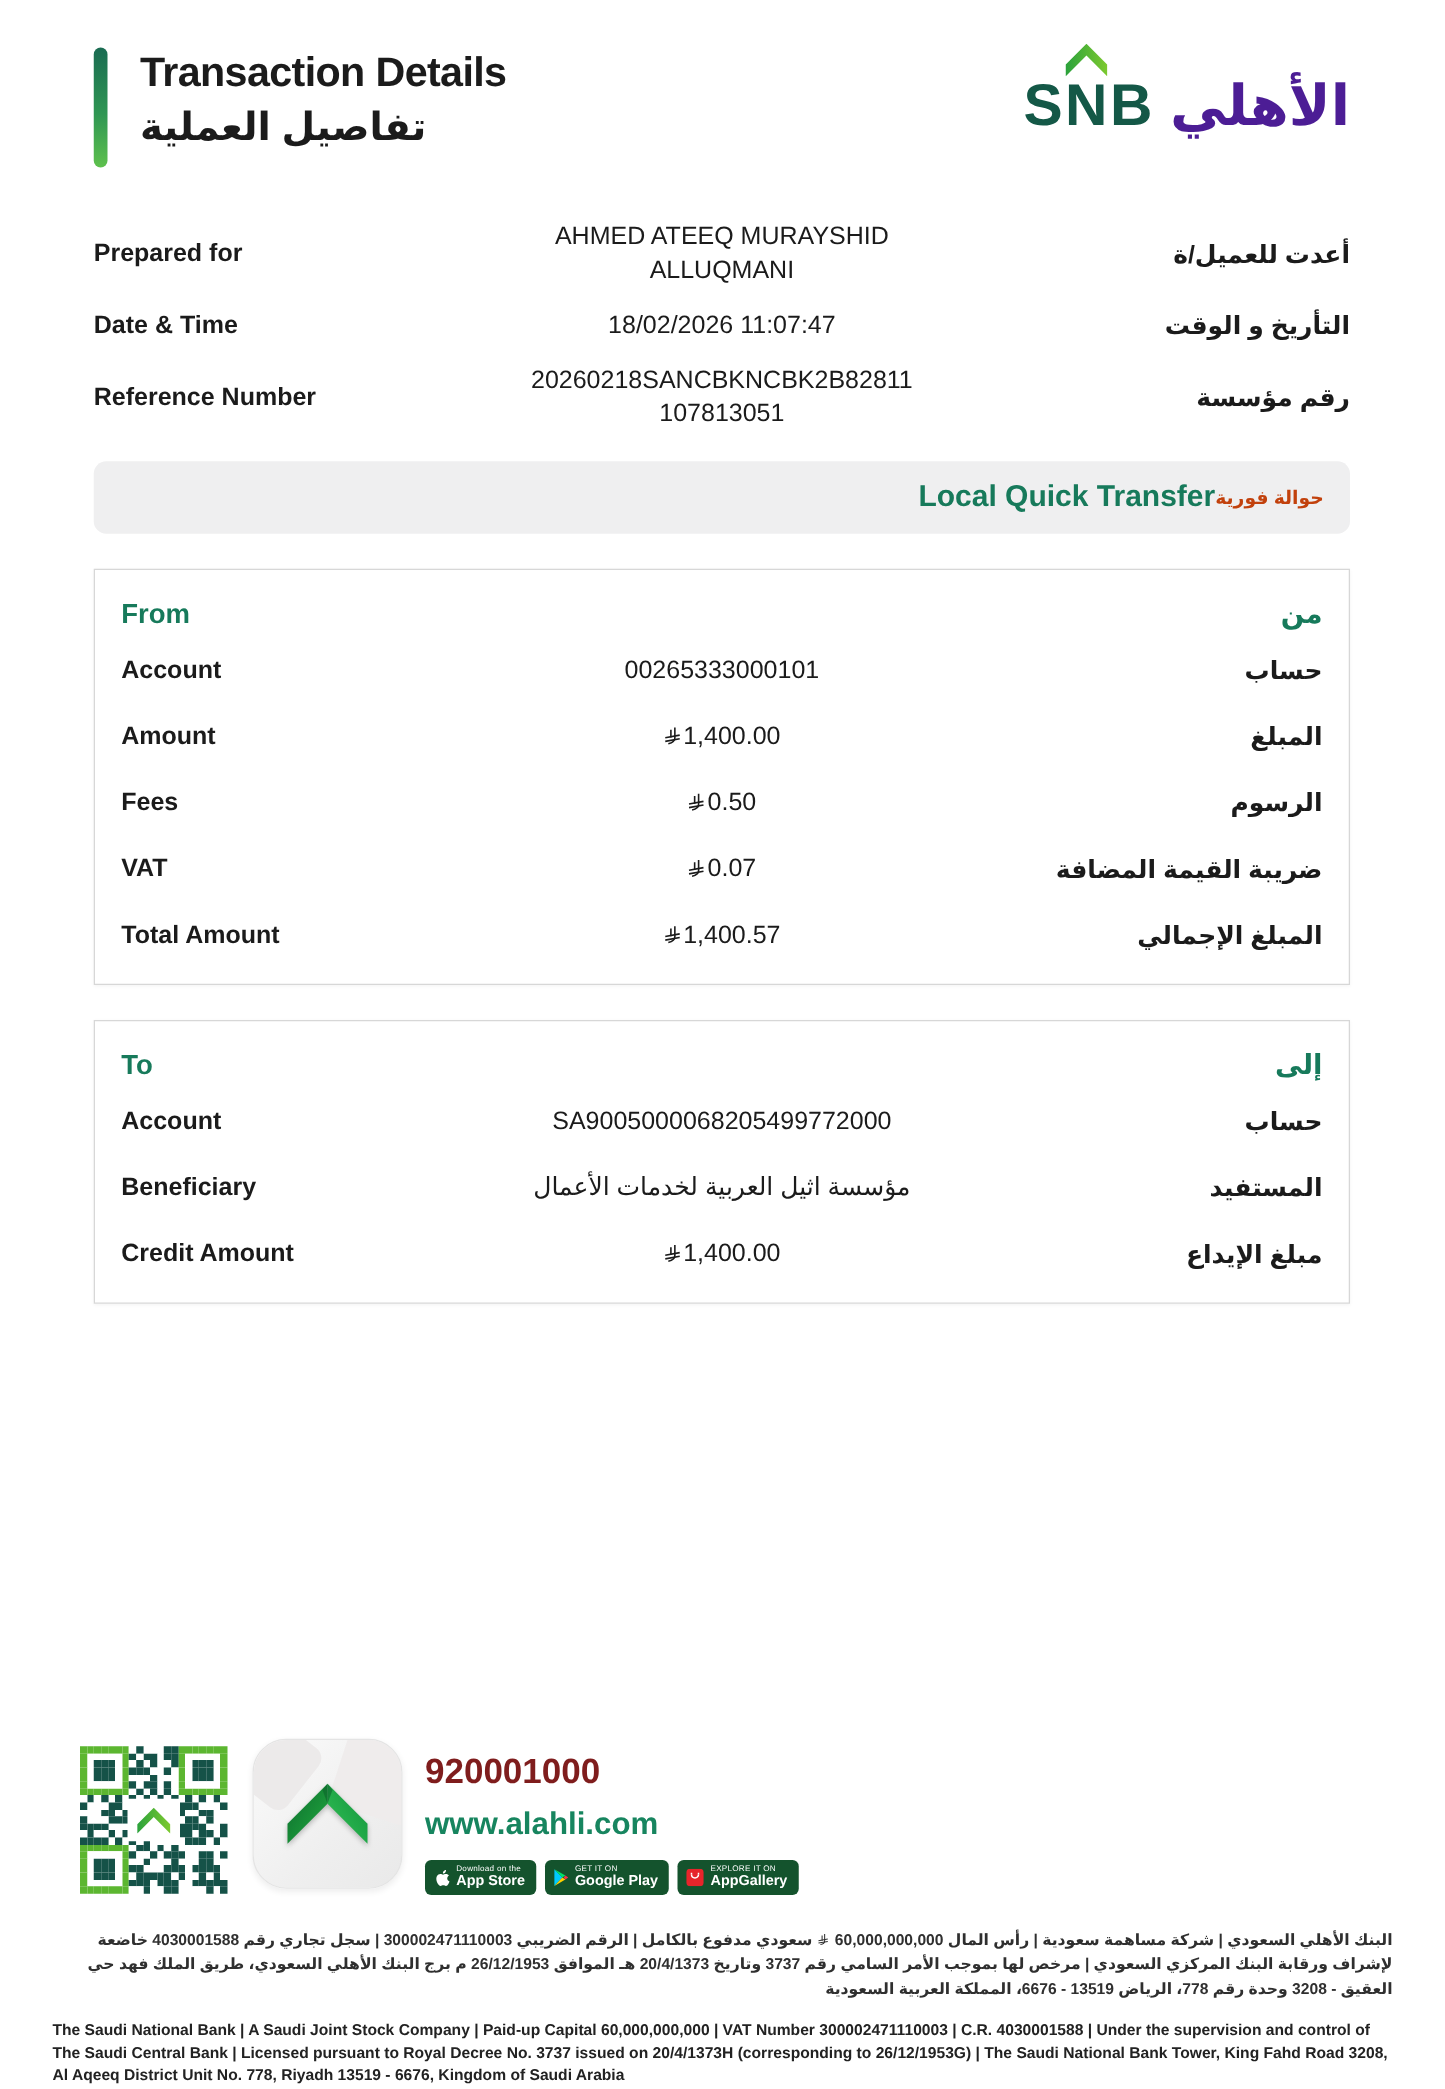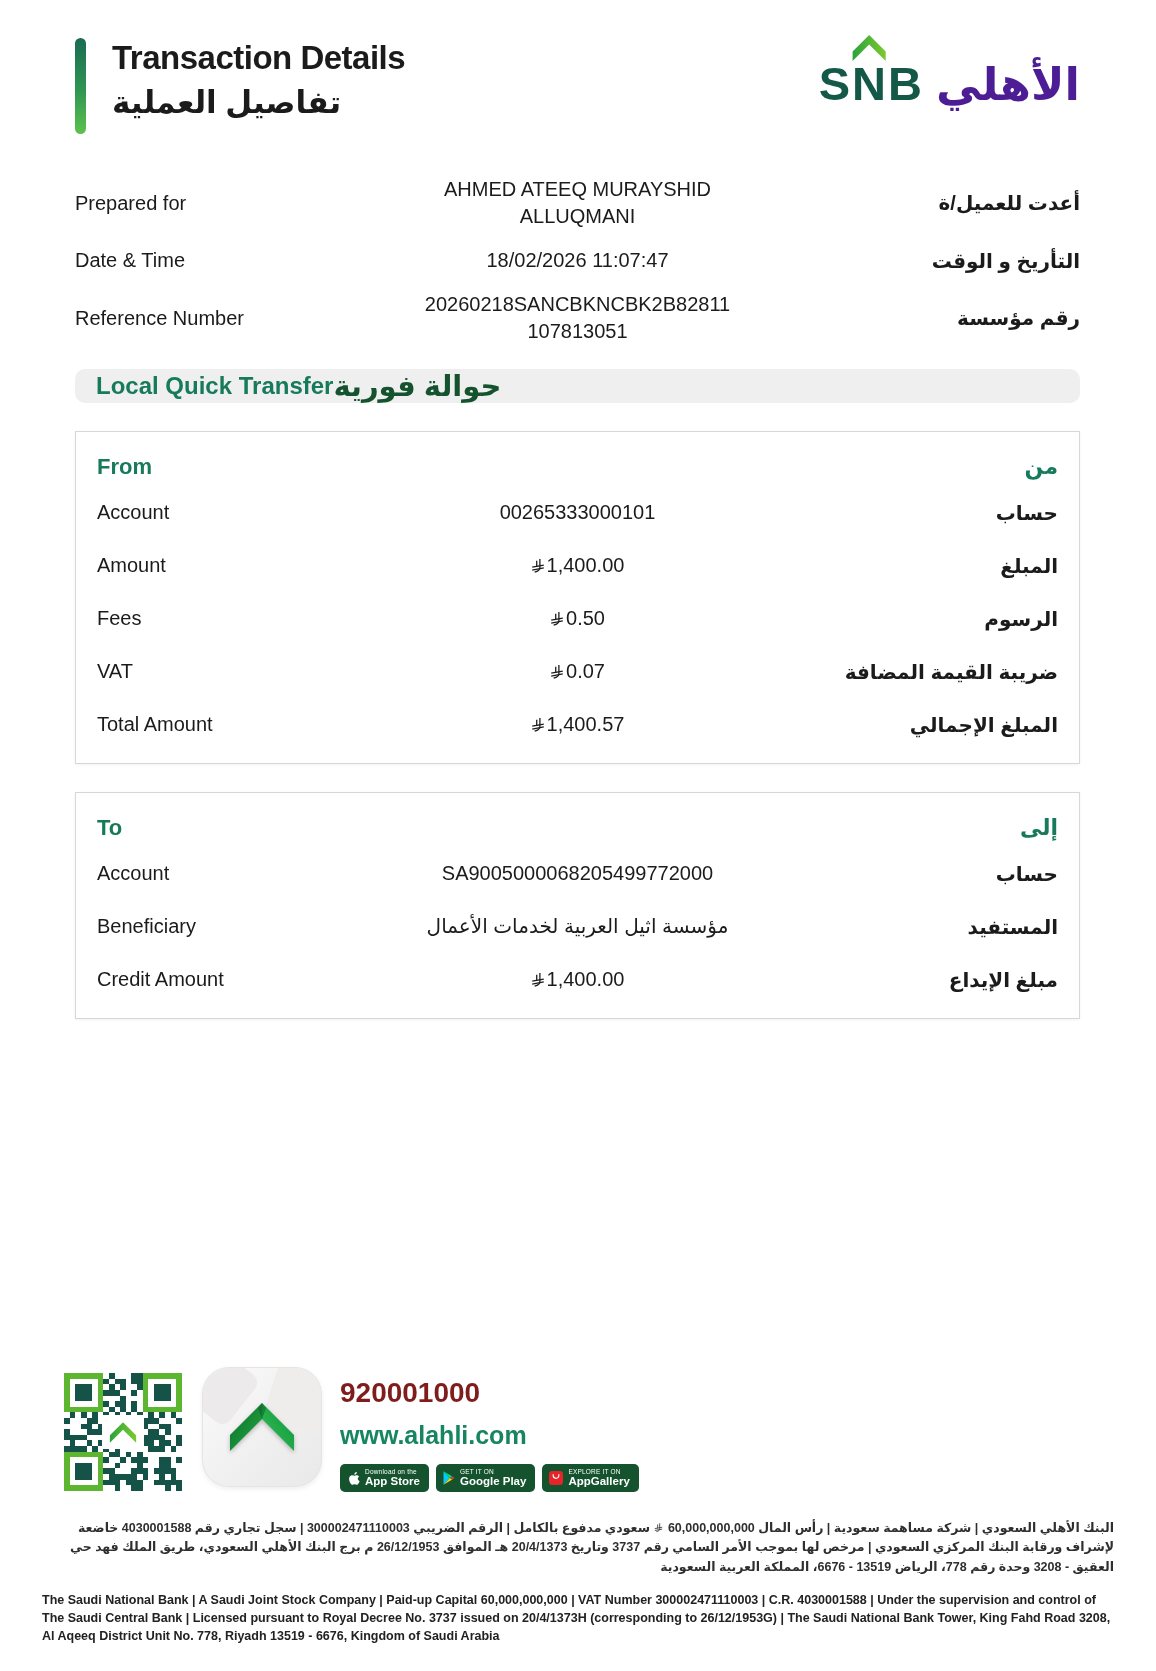--- a/index.html
+++ b/index.html
@@ -18,30 +18,30 @@
   .titles .t-ar{font-size:31px;font-weight:bold;margin-top:8px;}
   .logo{display:flex;align-items:flex-end;gap:12px;margin-top:22px;}
   .logo-snb{font-size:47px;font-weight:bold;color:#145847;letter-spacing:2px;line-height:1;position:relative;}
   .logo-chevron{position:absolute;top:-25px;left:50%;transform:translateX(-54%);width:46px;height:26px;}
   .logo-ar{font-size:45px;font-weight:bold;color:#4c1d95;line-height:1;}
 
   
   .info{margin-top:42px;}
   .grid-row{display:grid;grid-template-columns:300px 1fr 300px;align-items:center;}
   .info .grid-row{margin-bottom:17px;}
-  .lbl-en{font-size:20px;font-weight:normal;}
+  .lbl-en{font-size:20px;font-weight:bold;}
   .lbl-ar{font-size:20px;font-weight:bold;text-align:right;direction:rtl;}
   .val{font-size:20px;text-align:center;line-height:1.35;max-width:360px;margin:0 auto;}
   .val.wide{max-width:430px;}
 
   
-  .banner{margin-top:24px;background:#EFEFF0;border-radius:10px;padding:0 21px;
-    display:flex;justify-content:flex-start;align-items:center;}
+  .banner{margin-top:24px;background:#EFEFF0;border-radius:10px;padding:15px 21px;
+    display:flex;justify-content:flex-end;align-items:center;}
   .banner .b-en{color:#177A5B;font-size:24px;font-weight:bold;}
-  .banner .b-ar{color:#14532d;font-size:29px;font-weight:bold;direction:rtl;}
+  .banner .b-ar{color:#c2410c;font-size:15px;font-weight:bold;direction:rtl;}
 
   
   .card{margin-top:28px;border:1.5px solid #D7D7D7;border-radius:0;
     padding:14px 21px 12px;box-shadow:0 1px 3px rgba(0,0,0,.05);background:#fff;}
   .card-head{display:flex;justify-content:space-between;align-items:center;padding:8px 0 6px;}
   .card-head .c-en,.card-head .c-ar{color:#177A5B;font-size:22px;font-weight:bold;}
   .card .grid-row{padding:13px 0;}
 
   
   .sar{width:14px;height:17px;vertical-align:-2px;margin-right:2px;color:#1b1b1b;}

